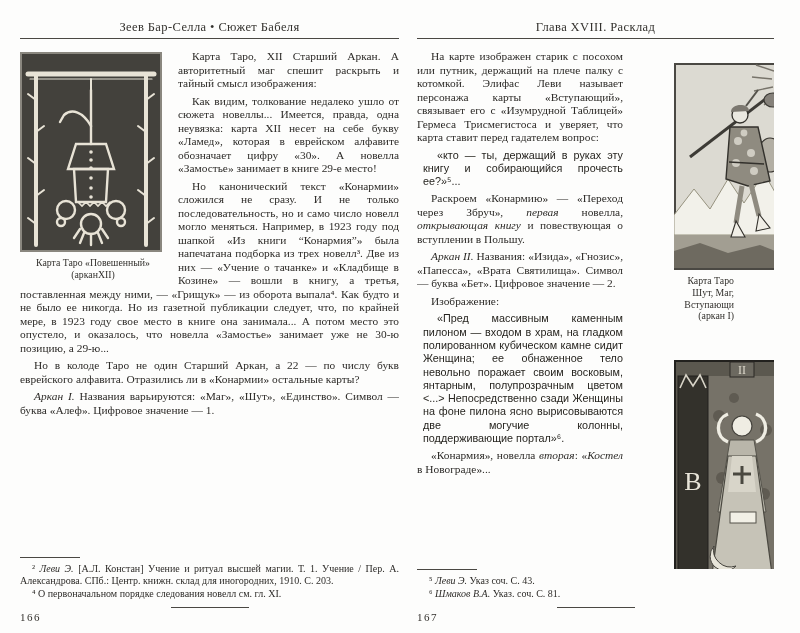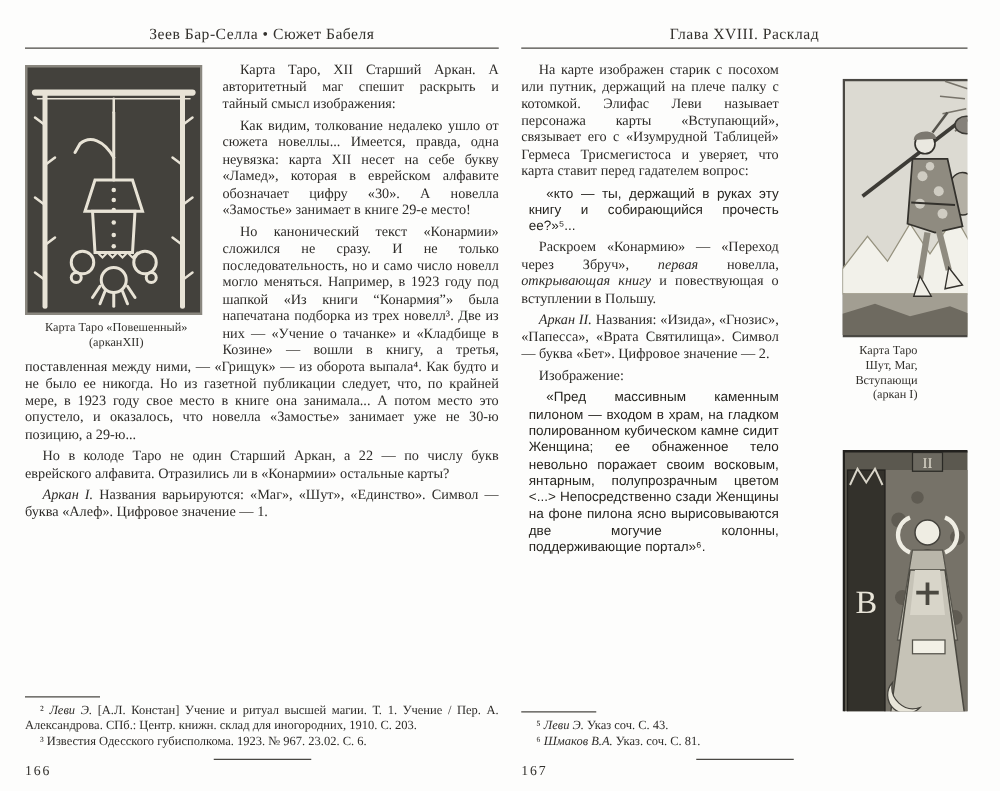--- a/index.html
+++ b/index.html
@@ -98,21 +98,21 @@
       <p>Карта Таро, XII Старший Аркан. А авторитетный маг спешит раскрыть и тайный смысл изображения:</p>
       <p>Как видим, толкование недалеко ушло от сюжета новеллы... Имеется, правда, одна неувязка: карта XII несет на себе букву «Ламед», которая в еврейском алфавите обозначает цифру «30». А новелла «Замостье» занимает в книге 29-е место!</p>
       <p>Но канонический текст «Конармии» сложился не сразу. И не только последовательность, но и само число новелл могло меняться. Например, в 1923 году под шапкой «Из книги “Конармия”» была напечатана подборка из трех новелл³. Две из них — «Учение о тачанке» и «Кладбище в Козине» — вошли в книгу, а третья, поставленная между ними, — «Грищук» — из оборота выпала⁴. Как будто и не было ее никогда. Но из газетной публикации следует, что, по крайней мере, в 1923 году свое место в книге она занимала... А потом место это опустело, и оказалось, что новелла «Замостье» занимает уже не 30-ю позицию, а 29-ю...</p>
       <p>Но в колоде Таро не один Старший Аркан, а 22 — по числу букв еврейского алфавита. Отразились ли в «Конармии» остальные карты?</p>
       <p><i>Аркан I.</i> Названия варьируются: «Маг», «Шут», «Единство». Символ — буква «Алеф». Цифровое значение — 1.</p>
     </div>
 
     <div class="footnotes">
       <div class="fn-rule"></div>
       <p class="fn">² <i>Леви Э.</i> [А.Л. Констан] Учение и ритуал высшей магии. Т. 1. Учение / Пер. А. Александрова. СПб.: Центр. книжн. склад для иногородних, 1910. С. 203.</p>
-      <p class="fn">³ Известия Одесского губисполкома. 1923. № 967. 23.02. С. 6.</p>
+      <p class="fn">⁴ О первоначальном порядке следования новелл см. гл. XI.</p>
     </div>
     <div class="pagenum-wrap">
       <div class="pn-rule"></div>
       <div class="pagenum">166</div>
     </div>
   </section>
 
   <section class="page page-right">
     <div class="running-head">Глава XVIII. Расклад</div>
     <div class="head-rule"></div>
@@ -200,20 +200,21 @@
 
         </figure>
       </div>
 
       <p>На карте изображен старик с посохом или путник, держащий на плече палку с котомкой. Элифас Леви называет персонажа карты «Вступающий», связывает его с «Изумрудной Таблицей» Гермеса Трисмегистоса и уверяет, что карта ставит перед гадателем вопрос:</p>
       <p class="quote q-indent">«кто — ты, держащий в руках эту книгу и собирающийся прочесть ее?»⁵...</p>
       <p>Раскроем «Конармию» — «Переход через Збруч», <i>первая</i> новелла, <i>открывающая книгу</i> и повествующая о вступлении в Польшу.</p>
       <p class="no-gap"><i>Аркан II.</i> Названия: «Изида», «Гнозис», «Папесса», «Врата Святилища». Символ — буква «Бет». Цифровое значение — 2.</p>
       <p>Изображение:</p>
       <p class="quote q-indent">«Пред массивным каменным пилоном — входом в храм, на гладком полированном кубическом камне сидит Женщина; ее обнаженное тело невольно поражает своим восковым, янтарным, полупрозрачным цветом &lt;...&gt; Непосредственно сзади Женщины на фоне пилона ясно вырисовываются две могучие колонны, поддерживающие портал»⁶.</p>
+      <p>«Конармия», новелла <i>вторая</i>: «<i>Костел</i> в Новограде»...</p>
     </div>
 
     <div class="footnotes">
       <div class="fn-rule"></div>
       <p class="fn">⁵ <i>Леви Э.</i> Указ соч. С. 43.</p>
       <p class="fn">⁶ <i>Шмаков В.А.</i> Указ. соч. С. 81.</p>
     </div>
     <div class="pagenum-wrap">
       <div class="pn-rule"></div>
       <div class="pagenum">167</div>

